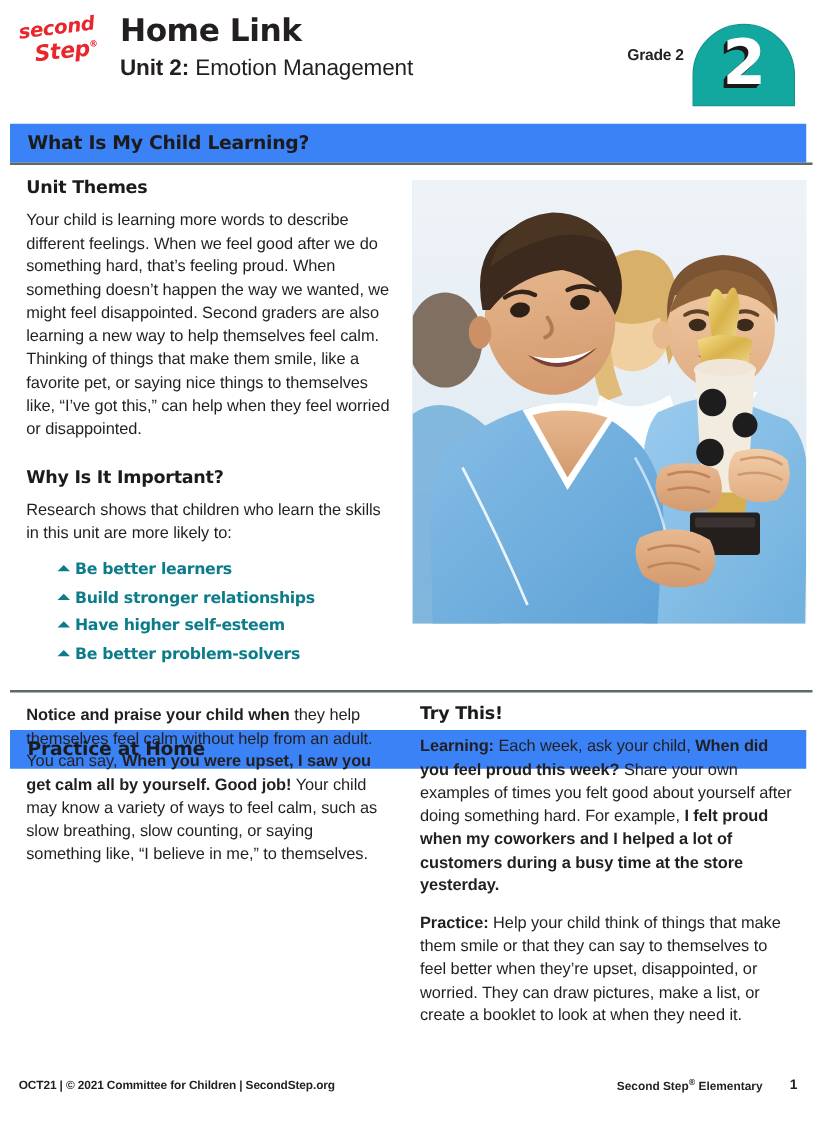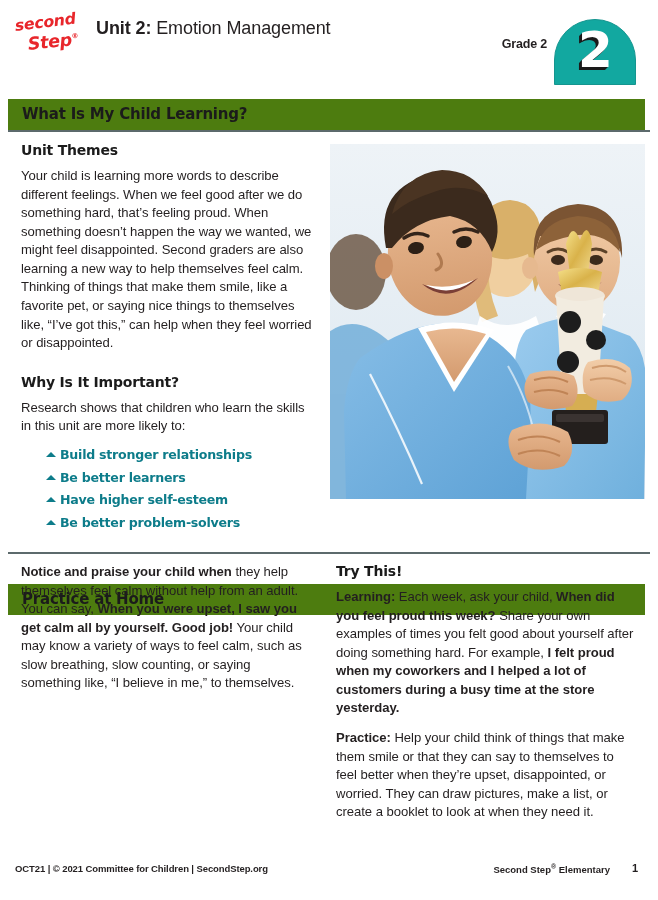--- a/index.html
+++ b/index.html
@@ -133,21 +133,21 @@
       -1px 1px 0 #1a1a1a;
     letter-spacing: -1px;
   }
 
   
   .band {
     position: absolute;
     left: 8px;
     width: 637px;
     height: 31px;
-    background: #4d7c0f;
+    background: #3b82f6;
     box-sizing: border-box;
   }
   .band-rule {
     position: absolute;
     left: 8px;
     width: 642px;
     height: 2px;
     background: #5c6a6c;
   }
   .band-title {
@@ -294,20 +294,21 @@
 <div class="page">
 
   <div class="header">
 
     <div class="logo">
       <span class="logo-word1">second</span>
       <span class="logo-word2"><span>Step</span><span class="logo-reg">®</span></span>
     </div>
 
     <div class="title-block">
+      <div class="doc-title">Home Link</div>
       <div class="doc-subtitle">
         <span class="unit-label">Unit 2:</span><span> Emotion Management</span>
       </div>
     </div>
 
     <div class="grade-area">
       <div class="grade-label">Grade 2</div>
       <div class="grade-badge">
         <div class="grade-badge-num">2</div>
       </div>
@@ -324,22 +325,22 @@
     <div class="col-left">
       <div class="sub-head">Unit Themes</div>
       <p class="body-text">Your child is learning more words to describe different feelings. When we feel good after we do something hard, that’s feeling proud. When something doesn’t happen the way we wanted, we might feel disappointed. Second graders are also learning a new way to help themselves feel calm. Thinking of things that make them smile, like a favorite pet, or saying nice things to themselves like, “I’ve got this,” can help when they feel worried or disappointed.</p>
 
       <div class="spacer-lg"></div>
 
       <div class="sub-head">Why Is It Important?</div>
       <p class="body-text">Research shows that children who learn the skills in this unit are more likely to:</p>
 
       <ul class="bullets">
+        <li><span class="tri-bullet"></span><span>Be better learners</span></li>
         <li><span class="tri-bullet"></span><span>Build stronger relationships</span></li>
-        <li><span class="tri-bullet"></span><span>Be better learners</span></li>
         <li><span class="tri-bullet"></span><span>Have higher self-esteem</span></li>
         <li><span class="tri-bullet"></span><span>Be better problem-solvers</span></li>
       </ul>
     </div>
 
     <div class="photo">
       <svg width="315" height="355" viewBox="0 0 315 355" xmlns="http://www.w3.org/2000/svg" role="img">
         <defs>
           <linearGradient id="bg" x1="0" y1="0" x2="0" y2="1">
             <stop offset="0%" stop-color="#eef3f7"></stop>

